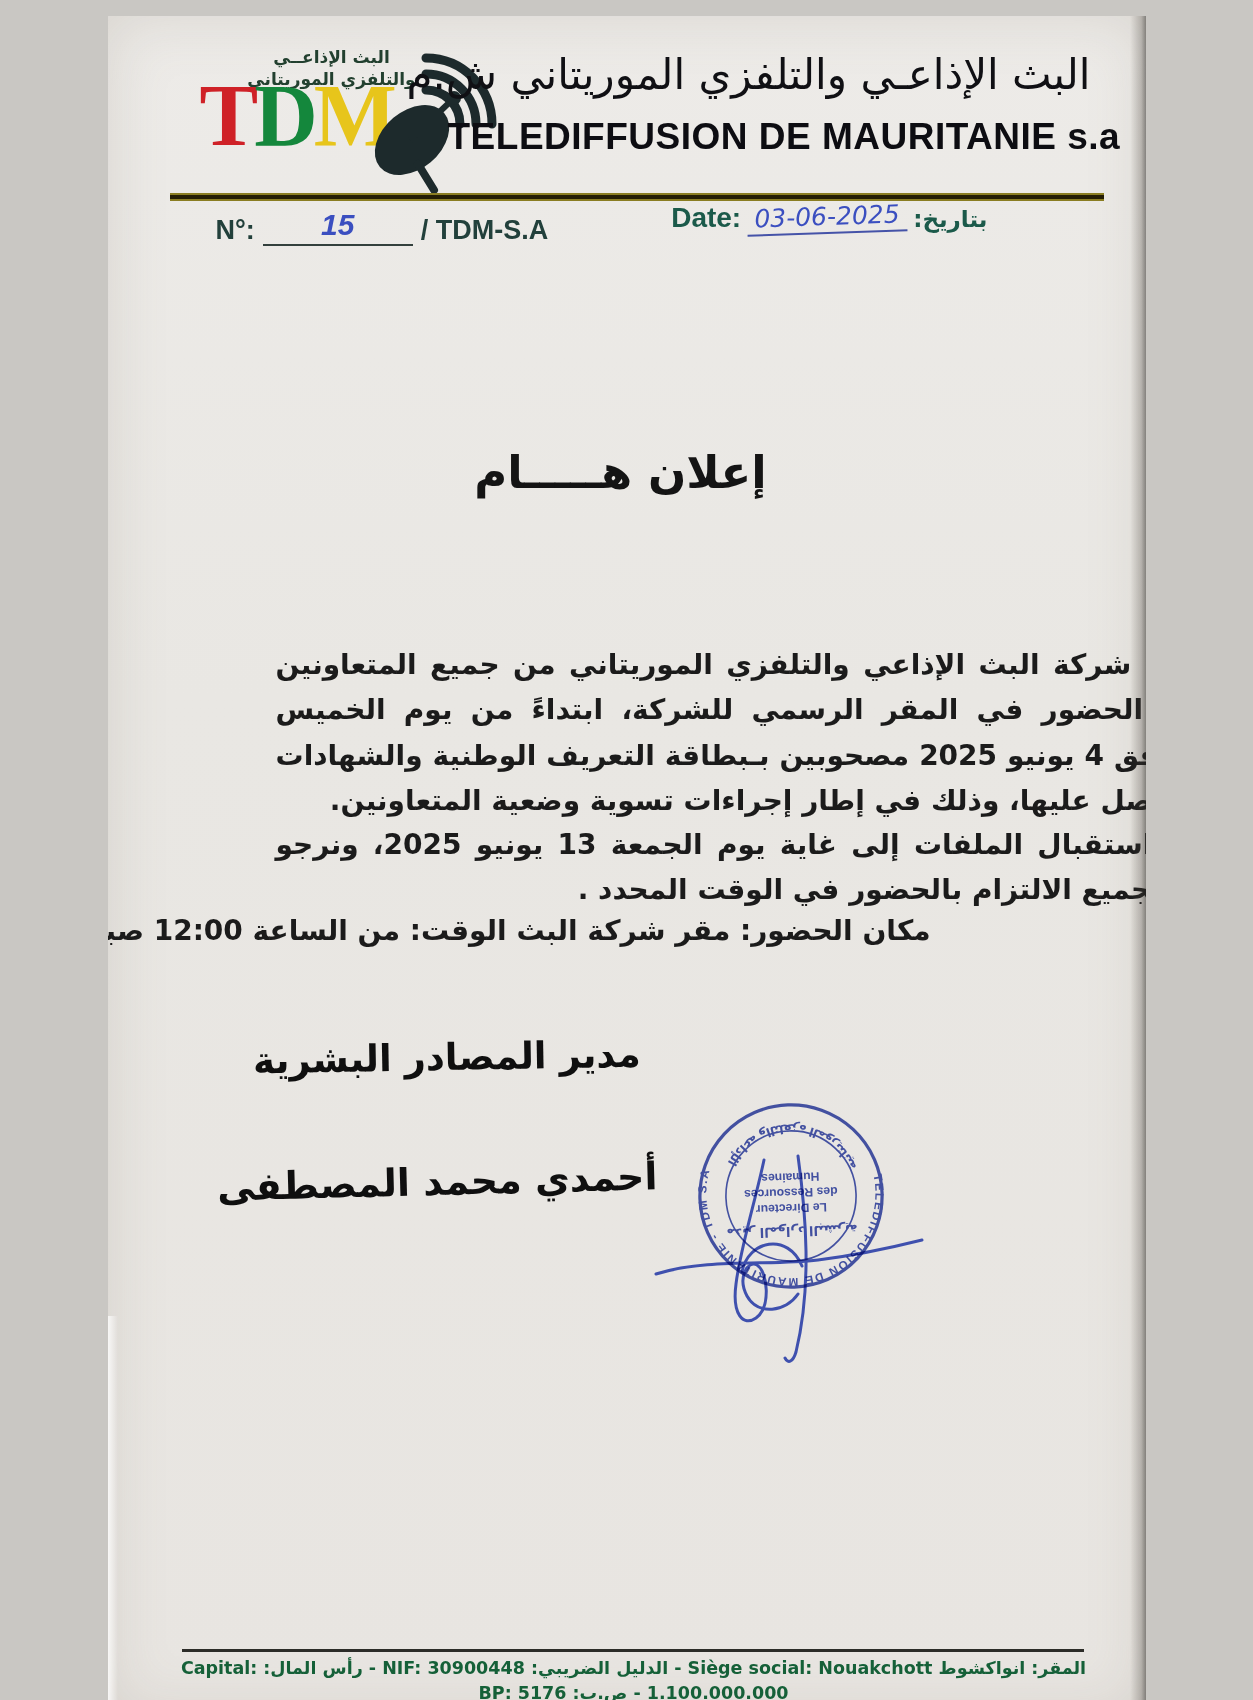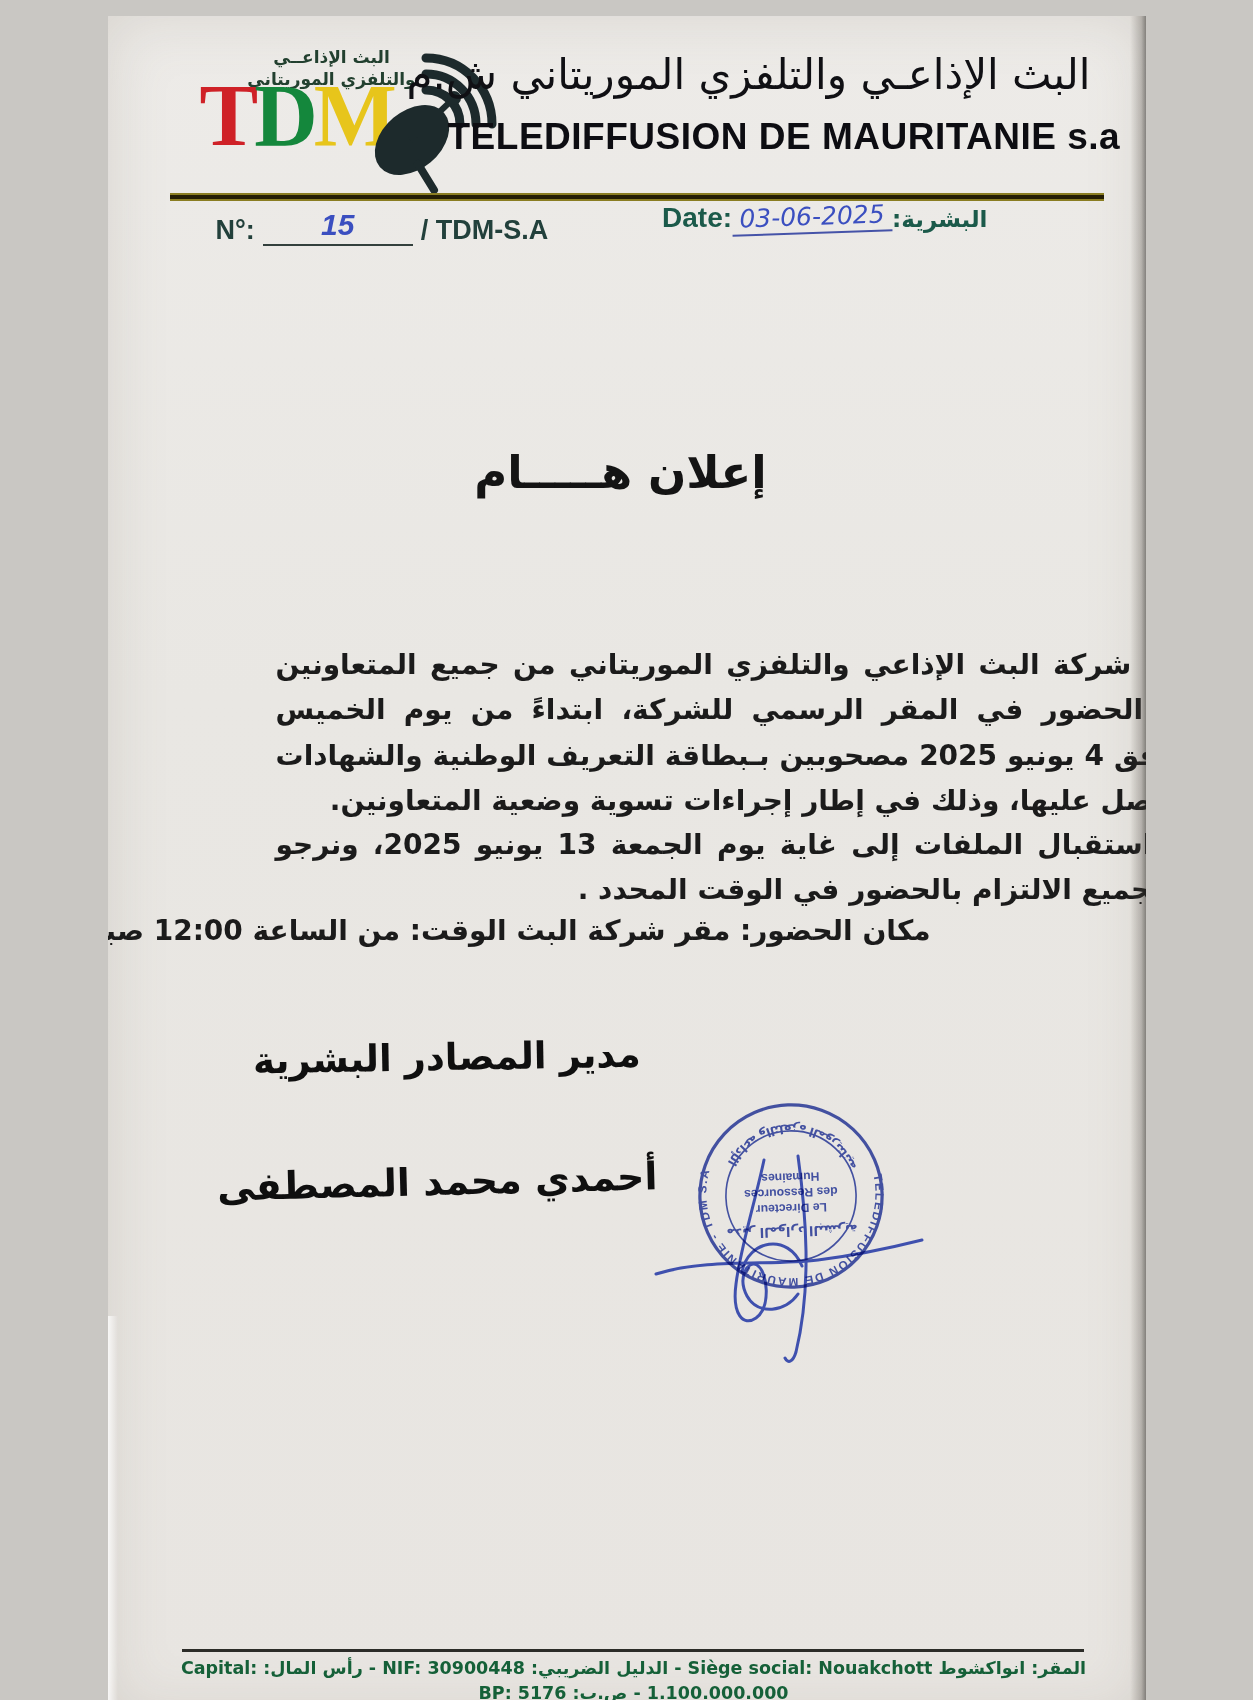--- a/index.html
+++ b/index.html
@@ -29,21 +29,21 @@
   .header-rule{ position:absolute; left:62px; right:42px; top:177px; height:10px;
     background:linear-gradient(180deg,#8a7d22 0 2px,#241d04 2px 6px,#8a7d22 6px 8px,rgba(0,0,0,0) 8px); }
 
   
   .ref-row{ position:absolute; left:108px; top:192px; display:flex; align-items:flex-end; gap:8px;
     font-family:"Liberation Sans",sans-serif; font-weight:700; font-size:27px; color:#22403b; }
   .hand{ color:#3b4fc0; font-style:italic; font-size:30px;
     transform:rotate(-2deg); }
   .ref-underline{ display:inline-block; min-width:150px; text-align:center;
     border-bottom:2px solid #33403d; padding:0 10px 2px; }
-  .date-row{ position:absolute; right:158px; top:186px; display:flex; align-items:flex-end; }
+  .date-row{ position:absolute; right:158px; top:186px; display:flex; align-items:flex-end; gap:6px; }
   .date-label-fr{ font-family:"Liberation Sans",sans-serif; font-weight:700; font-size:28px; color:#1b5a4a; }
   .date-hand{ color:#3b4fc0; font-style:italic; font-size:25px; transform:rotate(-2deg);
     border-bottom:2px solid #4553a8; min-width:160px; text-align:center; padding:0 4px 1px; }
   .date-label-ar{ font-weight:bold; font-size:23px; color:#1b5a4a; direction:rtl; padding-bottom:2px; }
 
   
   .doc-title{ position:absolute; left:0; right:12px; top:430px; text-align:center;
     direction:rtl; font-size:45px; font-weight:bold; color:#141414; }
   .para{ position:absolute; left:168px; width:948px; direction:rtl; text-align:justify;
     font-size:28px; font-weight:700; color:#1b1b1b; line-height:1.62; }
@@ -100,21 +100,21 @@
 
   <div class="ref-row">
     <span>N°:</span>
     <span class="ref-underline"><span class="hand">15</span></span>
     <span>/ TDM-S.A</span>
   </div>
 
   <div class="date-row">
     <span class="date-label-fr">Date:</span>
     <span class="date-hand">03-06-2025</span>
-    <span class="date-label-ar">البشرية:</span>
+    <span class="date-label-ar">بتاريخ:</span>
   </div>
 
   <div class="doc-title">إعلان هـــــام</div>
 
   <div class="para p1">تطلب شركة البث الإذاعي والتلفزي الموريتاني من جميع المتعاونين معها الحضور في المقر الرسمي للشركة، ابتداءً من يوم الخميس الموافق 4 يونيو 2025 مصحوبين بـبطاقة التعريف الوطنية والشهادات المتحصل عليها، وذلك في إطار إجراءات تسوية وضعية المتعاونين.</div>
   <div class="para p2">يمتد استقبال الملفات إلى غاية يوم الجمعة 13 يونيو 2025، ونرجو من الجميع الالتزام بالحضور في الوقت المحدد .</div>
   <div class="p3">مكان الحضور: مقر شركة البث الوقت: من الساعة 12:00 صباحًا .</div>
 
   <div class="sig-title">مدير المصادر البشرية</div>
   <div class="sig-name">أحمدي محمد المصطفى</div>

